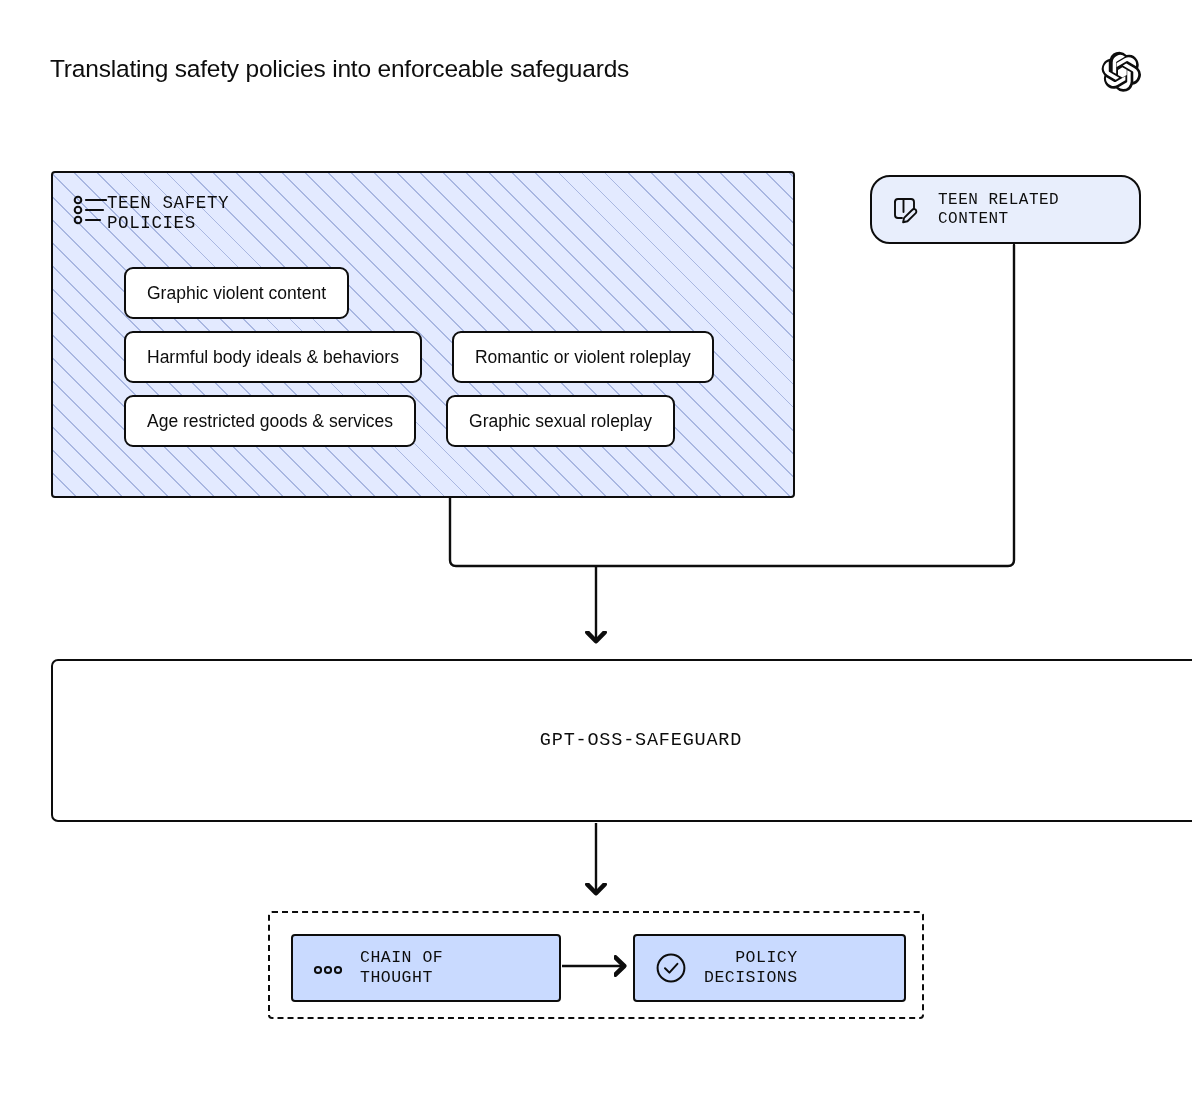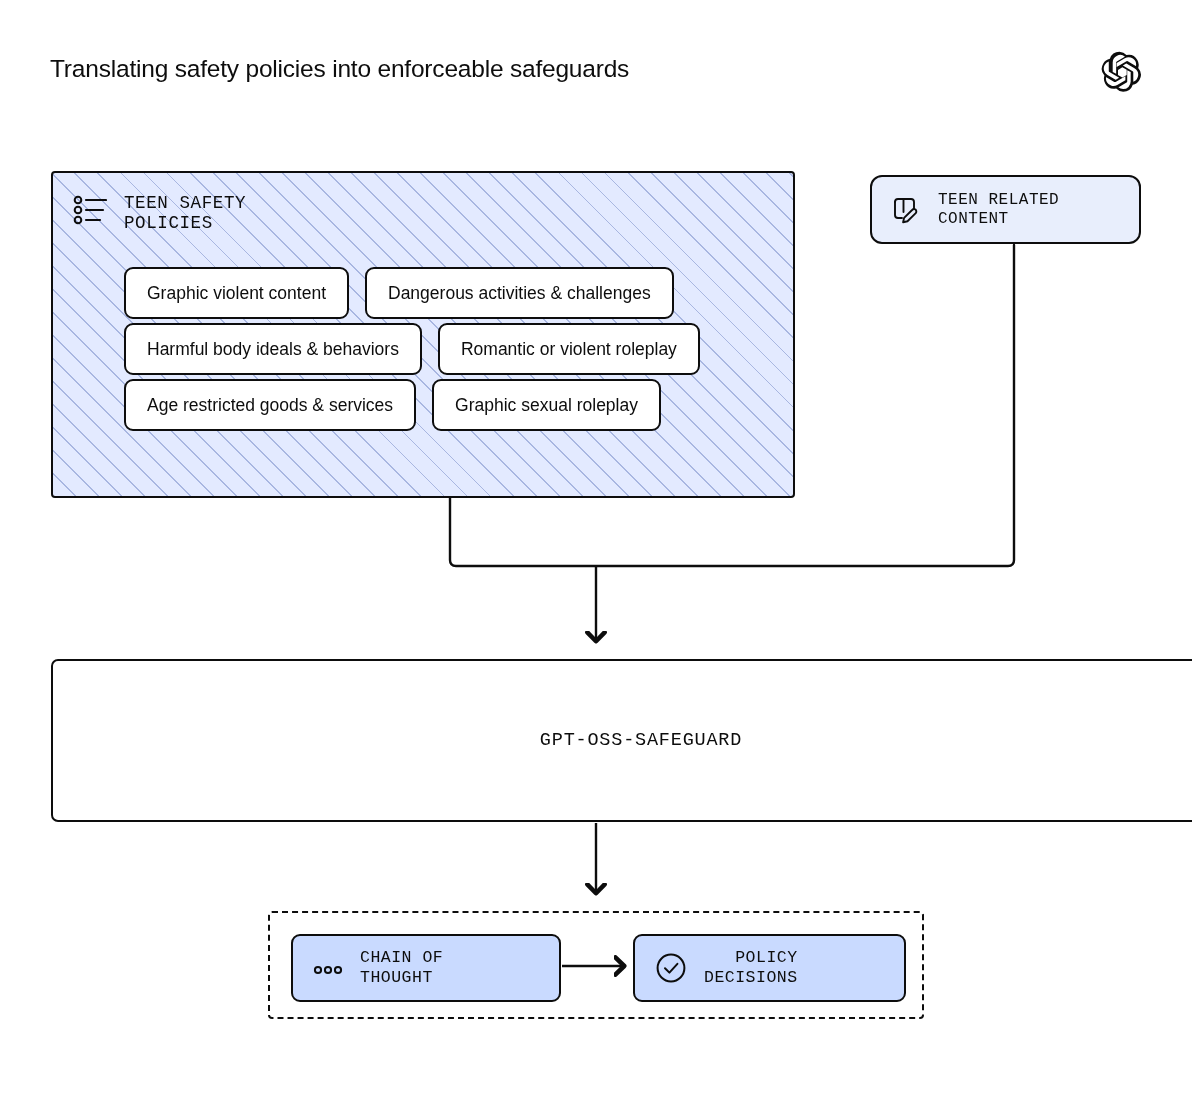--- a/index.html
+++ b/index.html
@@ -53,21 +53,20 @@
       rgba(120,140,200,0.55) 16.3px
     );
     box-sizing: border-box;
   }
   #policy-header {
     position: absolute;
     left: 20px;
     top: 20px;
     display: flex;
     align-items: flex-start;
-    gap: 17px;
   }
   #policy-header-label {
     font-family: "Liberation Mono", monospace;
     font-size: 17.5px;
     line-height: 19.5px;
     letter-spacing: 0.6px;
     white-space: pre-line;
     padding-top: 1px;
   }
   .list-icon {
@@ -78,22 +77,22 @@
   }
 
   .policy-grid {
     position: absolute;
     left: 71px;
     top: 94px;
     width: 660px;
   }
   .policy-row {
     display: flex;
-    gap: 16px;
-    margin-bottom: 4px;
+    gap: 30px;
+    margin-bottom: 12px;
   }
   .policy-chip {
     background: #ffffff;
     border: 2.2px solid #0d0d0d;
     border-radius: 9px;
     height: 52px;
     display: flex;
     align-items: center;
     padding: 0 21px;
     font-size: 17.5px;
@@ -104,21 +103,21 @@
 
   
   #teen-content-box {
     position: absolute;
     left: 870px;
     top: 175px;
     width: 271px;
     height: 69px;
     background: #e8eefc;
     border: 2.2px solid #0d0d0d;
-    border-radius: 12px;
+    border-radius: 20px;
     display: flex;
     align-items: center;
     gap: 16px;
     padding-left: 18px;
     box-sizing: border-box;
   }
   #teen-content-label {
     font-family: "Liberation Mono", monospace;
     font-size: 16px;
     line-height: 19px;
@@ -166,21 +165,21 @@
     border: 2.6px dashed #0d0d0d;
     border-radius: 4px;
     box-sizing: border-box;
   }
   .output-chip {
     position: absolute;
     top: 21px;
     height: 68px;
     background: #c9daff;
     border: 2.2px solid #0d0d0d;
-    border-radius: 9px;
+    border-radius: 4px;
     display: flex;
     align-items: center;
     gap: 17px;
     padding-left: 20px;
     box-sizing: border-box;
   }
   #chain-of-thought-chip { left: 21px; width: 270px; }
   #policy-decisions-chip { left: 363px; width: 273px; text-align: right; }
   .output-label {
     font-family: "Liberation Mono", monospace;
@@ -216,21 +215,20 @@
         <line x1="13" y1="25" x2="27" y2="25" stroke="#0d0d0d" stroke-width="2.2" stroke-linecap="round"></line>
       </svg>
     </span>
     <span id="policy-header-label">TEEN SAFETY
 POLICIES</span>
   </div>
 
   <div class="policy-grid">
     <div class="policy-row">
       <div class="policy-chip">Graphic violent content</div>
-      <div class="policy-chip">Dangerous activities &amp; challenges</div>
     </div>
     <div class="policy-row">
       <div class="policy-chip">Harmful body ideals &amp; behaviors</div>
       <div class="policy-chip">Romantic or violent roleplay</div>
     </div>
     <div class="policy-row">
       <div class="policy-chip">Age restricted goods &amp; services</div>
       <div class="policy-chip">Graphic sexual roleplay</div>
     </div>
   </div>

